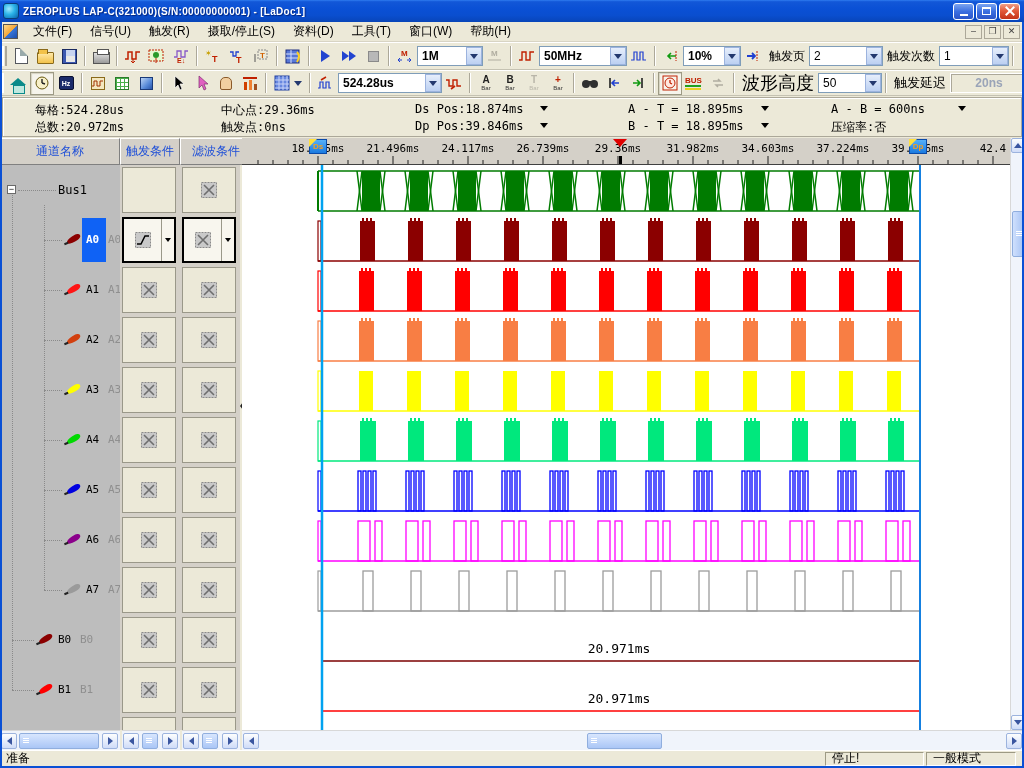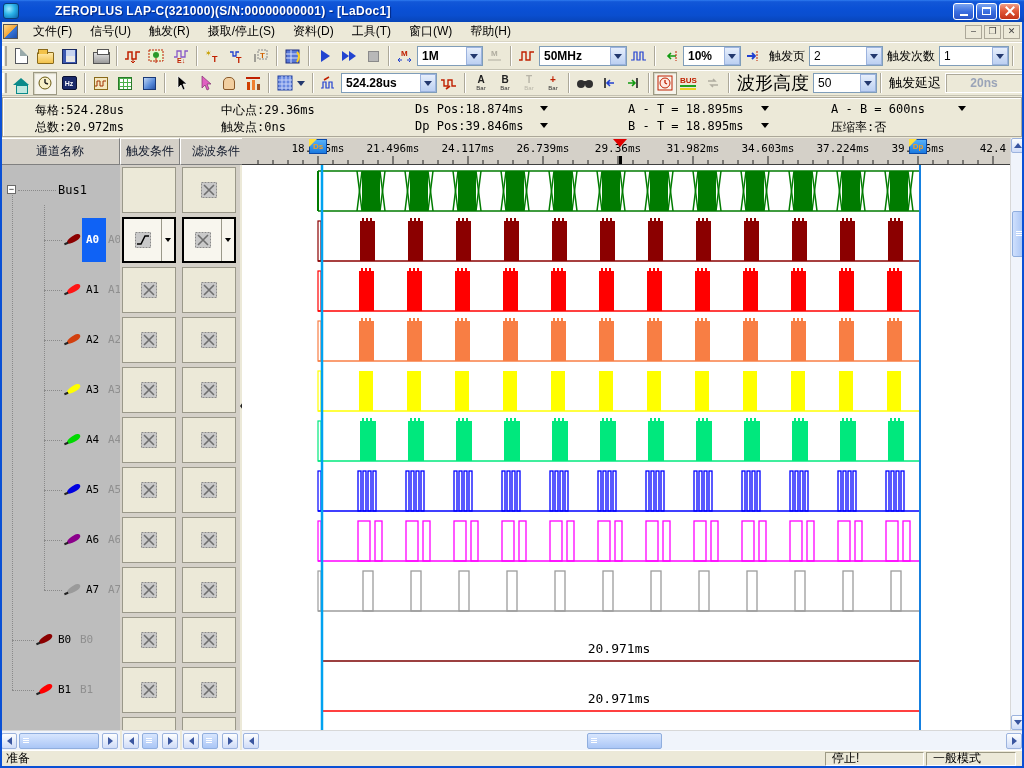--- a/index.html
+++ b/index.html
@@ -6,22 +6,22 @@
   *{box-sizing:border-box;}
   .window{position:relative;width:1024px;height:768px;background:#ece9d8;overflow:hidden;
     font-family:"Liberation Sans",sans-serif;font-size:12px;}
   
   .titlebar{position:absolute;left:0;top:0;width:1024px;height:22px;
     background:linear-gradient(180deg,#2f7cf0 0%,#1257d8 8%,#0a50d5 40%,#0a4ecf 70%,#0845b8 100%);
     display:flex;align-items:center;color:#fff;}
   .app-icon{width:16px;height:16px;margin:0 4px 0 3px;border-radius:3px;
     background:radial-gradient(circle at 35% 35%,#9fe8ff 0%,#2bb3e8 45%,#0a5fa8 100%);
     border:1px solid #0a3c78;}
-  .title-text{font-weight:bold;font-size:12px;text-shadow:1px 1px 1px #00227a;letter-spacing:.3px;
-    white-space:nowrap;overflow:hidden;flex:1;margin-left:32px;}
+  .title-text{font-weight:bold;font-size:10px;text-shadow:1px 1px 1px #00227a;letter-spacing:.3px;
+    white-space:nowrap;overflow:hidden;flex:1;}
   .title-buttons{display:flex;gap:2px;margin-right:4px;}
   .tbtn{width:21px;height:17px;border-radius:3px;border:1px solid #fff;
     background:linear-gradient(180deg,#7ba4f0 0%,#3b6fe0 50%,#2b55c8 100%);
     color:#fff;font-size:10px;font-weight:bold;display:flex;align-items:center;justify-content:center;line-height:1;}
   .tbtn.close{background:linear-gradient(180deg,#f0a088 0%,#e25a3a 45%,#c43318 100%);}
   .glyph-min{width:8px;height:2px;background:#fff;margin-top:8px;}
   .glyph-max{width:9px;height:8px;border:1px solid #fff;border-top:2px solid #fff;}
   .glyph-x{position:relative;width:10px;height:10px;}
   .glyph-x::before,.glyph-x::after{content:"";position:absolute;left:4px;top:-1px;width:2px;height:12px;background:#fff;}
   .glyph-x::before{transform:rotate(45deg);} .glyph-x::after{transform:rotate(-45deg);}
@@ -78,21 +78,21 @@
     display:flex;align-items:center;justify-content:center;}
   
   .infobar{position:absolute;left:2px;top:97px;width:1020px;height:40px;background:#ece9d8;
     border:1px solid #aca899;box-shadow:inset 1px 1px 0 #fff;font-family:"DejaVu Sans Mono",monospace;font-size:12px;}
   .ifield{position:absolute;white-space:nowrap;color:#000;}
   .info-dd{position:absolute;width:13px;height:13px;display:flex;align-items:center;justify-content:center;}
   .info-dd .dd-arrow{border-left-width:4px;border-right-width:4px;border-top-width:5px;border-top-color:#000;}
   
   .hdr{position:absolute;top:138px;height:27px;background:#d4d0c8;border:1px solid;
     border-color:#fff #808080 #808080 #fff;display:flex;align-items:center;justify-content:center;
-    font-size:12px;color:#0f172a;}
+    font-size:12px;color:#1d4ed8;}
   .ruler{position:absolute;left:242px;top:138px;width:768px;height:27px;background:#d4d0c8;
     border-bottom:1px solid #404040;overflow:hidden;}
   .flag{position:absolute;top:1px;width:18px;height:15px;background:linear-gradient(180deg,#55b0f8,#1a7ae0);
     border:1px solid #0a4aa8;color:#f4a020;font-size:8px;font-weight:bold;text-align:center;line-height:14px;z-index:3;}
   .flag::before{content:"";position:absolute;left:-1px;top:-1px;border:4px solid transparent;border-left-color:#ffe040;border-top-color:#ffe040;}
   .chpanel{position:absolute;left:0;top:165px;width:120px;height:565px;background:#bdbdbd;overflow:hidden;}
   .colpanel{position:absolute;top:165px;width:60px;height:565px;background:#d4d0c8;overflow:hidden;}
   .cell{position:absolute;left:2px;width:54px;height:46px;background:#ece9d8;border:1px solid #9a9889;
     display:flex;align-items:center;justify-content:center;}
   .cell.sel{background:#f8f6ee;border:2px solid #000;justify-content:space-between;padding:0 1px;}
@@ -375,21 +375,21 @@
         </svg>
       <span class="dd-arrow" style="margin-left:4px"></span>
     </div>
     <div class="sep"></div>
     <div class="tbn">
         <svg width="18" height="15">
           <path d="M1 12 h2 v-6 h3 v6 h3 v-6 h3 v6 h2" stroke="#2040d0" fill="none" stroke-width="1.2"></path>
           <path d="M4 4 l5 -3" stroke="#c02000" stroke-width="1.5"></path>
         </svg>
       </div>
-    <div class="combo" style="width:96px">
+    <div class="combo" style="width:104px">
       <span class="val">524.28us</span>
       <span class="dd">
           <span class="dd-arrow"></span>
         </span>
     </div>
     <div class="tbn">
         <svg width="18" height="15">
           <path d="M1 4 h3 v6 h4 v-6 h4 v6 h4" stroke="#c02000" fill="none" stroke-width="1.4"></path>
           <path d="M6 13 l4 -3" stroke="#c02000" stroke-width="1.6"></path>
         </svg>

